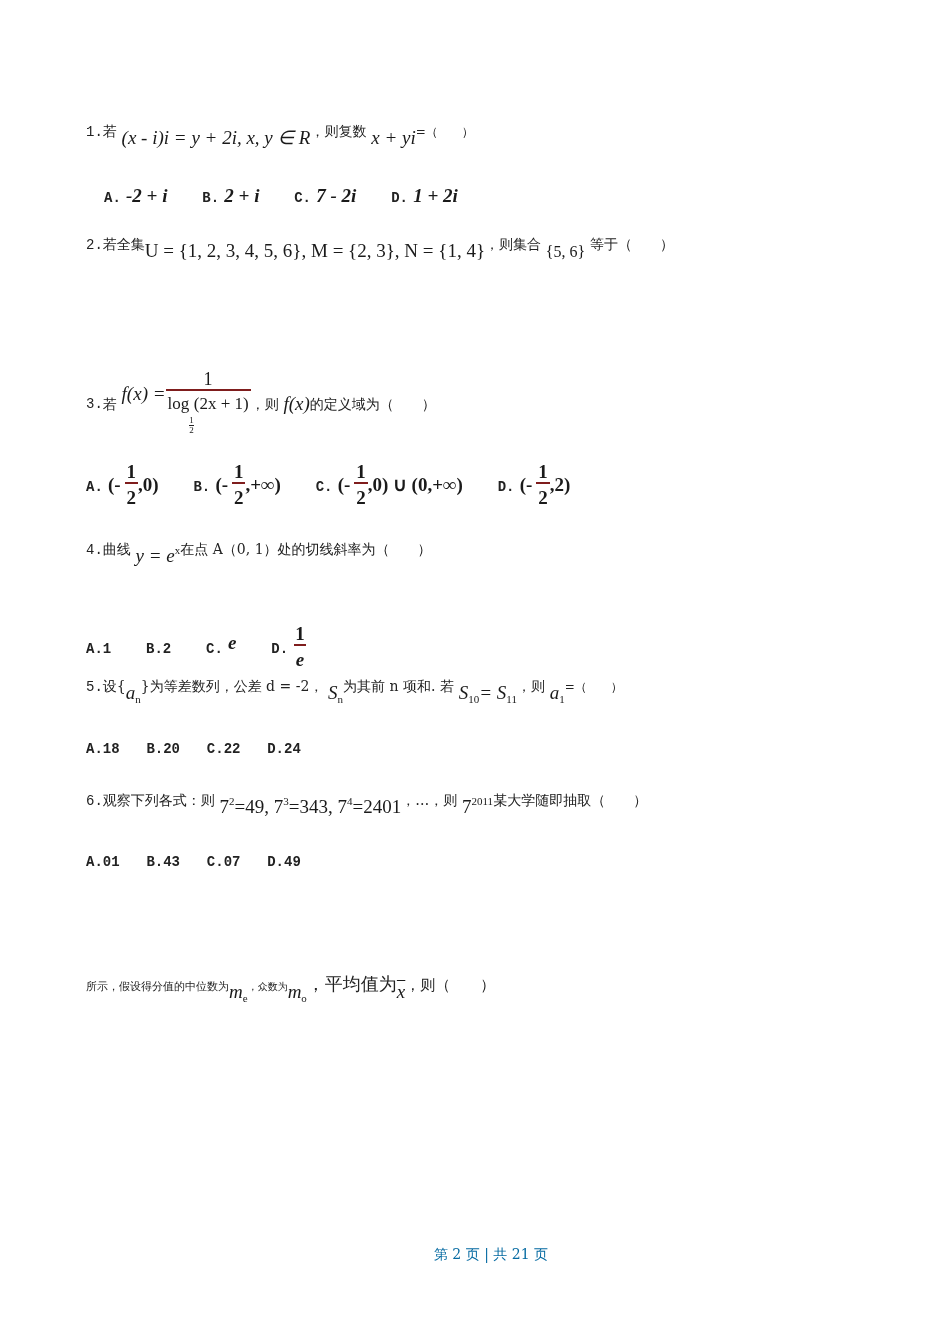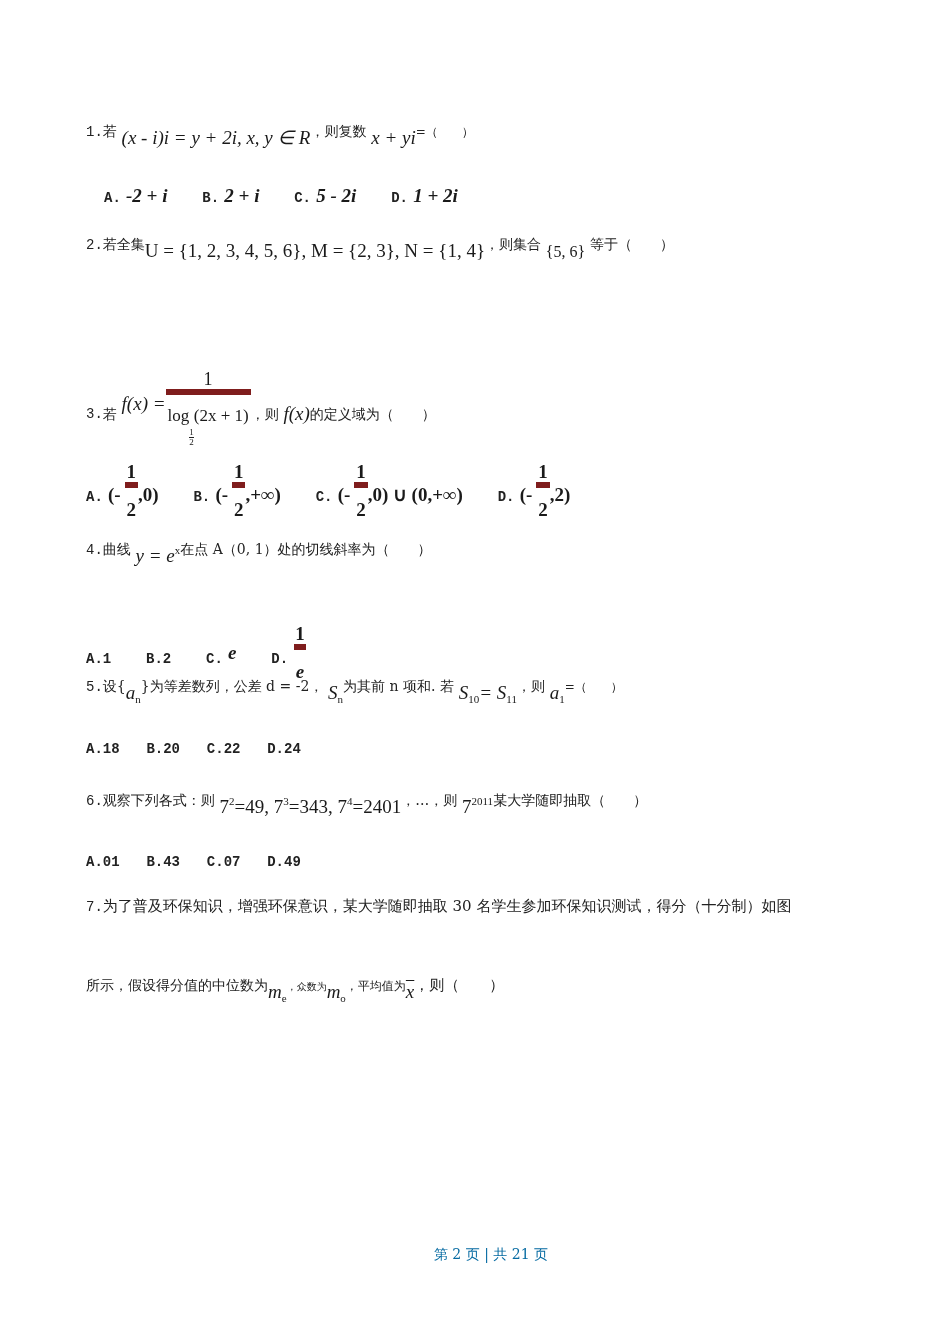--- a/index.html
+++ b/index.html
@@ -10,40 +10,40 @@
   .cn { font-family: "DejaVu Serif", serif; font-size: 14px; color: #222; }
   .m  { font-family: "Liberation Serif", serif; font-size: 19px; font-style: italic; }
   .mu { font-family: "Liberation Serif", serif; font-size: 19px; font-style: normal; }
   .low { position: relative; top: 8px; }
   .sub { font-size: 11px; vertical-align: -4px; font-style: normal; }
   .sup { font-size: 11px; vertical-align: 8px; font-style: normal; }
   .opt { display: inline-block; margin-right: 30px; font-weight: bold; }
   .lbl { font-family: "Liberation Mono", monospace; font-size: 14px; color: #222; }
   .frac { display: inline-flex; flex-direction: column; align-items: center; vertical-align: middle; font-family: "Liberation Serif", serif; font-size: 19px; }
   .frac .num { padding: 0 2px; line-height: 1.05; }
-  .frac .den { border-top: 6px solid #7f1d1d; padding: 12px 2px; line-height: 1.1; }
+  .frac .den { border-top: 2px solid #7f1d1d; padding: 4px 2px; line-height: 1.1; }
   .bigfrac .num, .bigfrac .den { font-size: 18px; }
   .footer { position: absolute; top: 1246px; left: 16px; width: 950px; text-align: center;
             font-family: "DejaVu Serif", serif; font-size: 14px; color: #0369a1; }
   .overline { text-decoration: overline; }
 </style>
 </head>
 <body>
 
 <div class="page">
 
   <div class="line" style="top:120px">
     <span class="lbl">1.</span><span class="cn">若</span>
     <span class="m low">(x - i)i = y + 2i, x, y ∈ R</span><span class="cn">，则复数</span>
     <span class="m low">x + yi</span><span class="cn" style="font-size:12px">=（　　）</span>
   </div>
   <div class="line" style="top:186px; left:104px">
     <span class="opt"><span class="lbl">A.</span> <span class="m">-2 + i</span></span>
     <span class="opt"><span class="lbl">B.</span> <span class="m">2 + i</span></span>
-    <span class="opt"><span class="lbl">C.</span> <span class="m">5 - 2i</span></span>
+    <span class="opt"><span class="lbl">C.</span> <span class="m">7 - 2i</span></span>
     <span class="opt"><span class="lbl">D.</span> <span class="m">1 + 2i</span></span>
   </div>
 
   <div class="line" style="top:233px">
     <span class="lbl">2.</span><span class="cn">若全集</span><span class="mu low">U = {1, 2, 3, 4, 5, 6}, M = {2, 3}, N = {1, 4}</span><span class="cn">，则集合</span>
     <span class="mu low" style="font-size:16px">{5, 6}</span> <span class="cn">等于（　　）</span>
   </div>
 
   <div class="line" style="top:370px; line-height:1.2">
     <span class="lbl" style="vertical-align:middle">3.</span><span class="cn" style="vertical-align:middle">若</span>
@@ -107,21 +107,18 @@
     <span class="mu low">7</span><span class="mu low sup">2</span><span class="mu low">=49, 7</span><span class="mu low sup">3</span><span class="mu low">=343, 7</span><span class="mu low sup">4</span><span class="mu low">=2401</span><span class="cn">，…，则</span>
     <span class="mu low">7</span><span class="mu low sup">2011</span><span class="cn">某大学随即抽取（　　）</span>
   </div>
   <div class="line" style="top:854px">
     <span class="opt" style="margin-right:22px"><span class="lbl">A.</span><span class="lbl">01</span></span>
     <span class="opt" style="margin-right:22px"><span class="lbl">B.</span><span class="lbl">43</span></span>
     <span class="opt" style="margin-right:22px"><span class="lbl">C.</span><span class="lbl">07</span></span>
     <span class="opt"><span class="lbl">D.</span><span class="lbl">49</span></span>
   </div>
 
-  <div class="line" style="top:899px; font-size:15px">
-    <span class="lbl">7.</span><span class="cn" style="font-size:15px">为了普及环保知识，增强环保意识，某大学随即抽取 30 名学生参加环保知识测试，得分（十分制）如图</span>
-  </div>
   <div class="line" style="top:974px">
-    <span class="cn" style="font-size:14px">所示，假设得分值的中位数为</span><span class="m low">m</span><span class="m low sub">e</span><span class="cn" style="font-size:10px">，众数为</span><span class="m low">m</span><span class="m low sub">o</span><span class="cn" style="font-size:12px">，平均值为</span><span class="m low overline">x</span><span class="cn" style="font-size:15px">，则（　　）</span>
+    <span class="cn" style="font-size:11px">所示，假设得分值的中位数为</span><span class="m low">m</span><span class="m low sub">e</span><span class="cn" style="font-size:10px">，众数为</span><span class="m low">m</span><span class="m low sub">o</span><span class="cn" style="font-size:18px">，平均值为</span><span class="m low overline">x</span><span class="cn" style="font-size:15px">，则（　　）</span>
   </div>
 
   <div class="footer">第 2 页 | 共 21 页</div>
 </div>
 
 </body></html>

